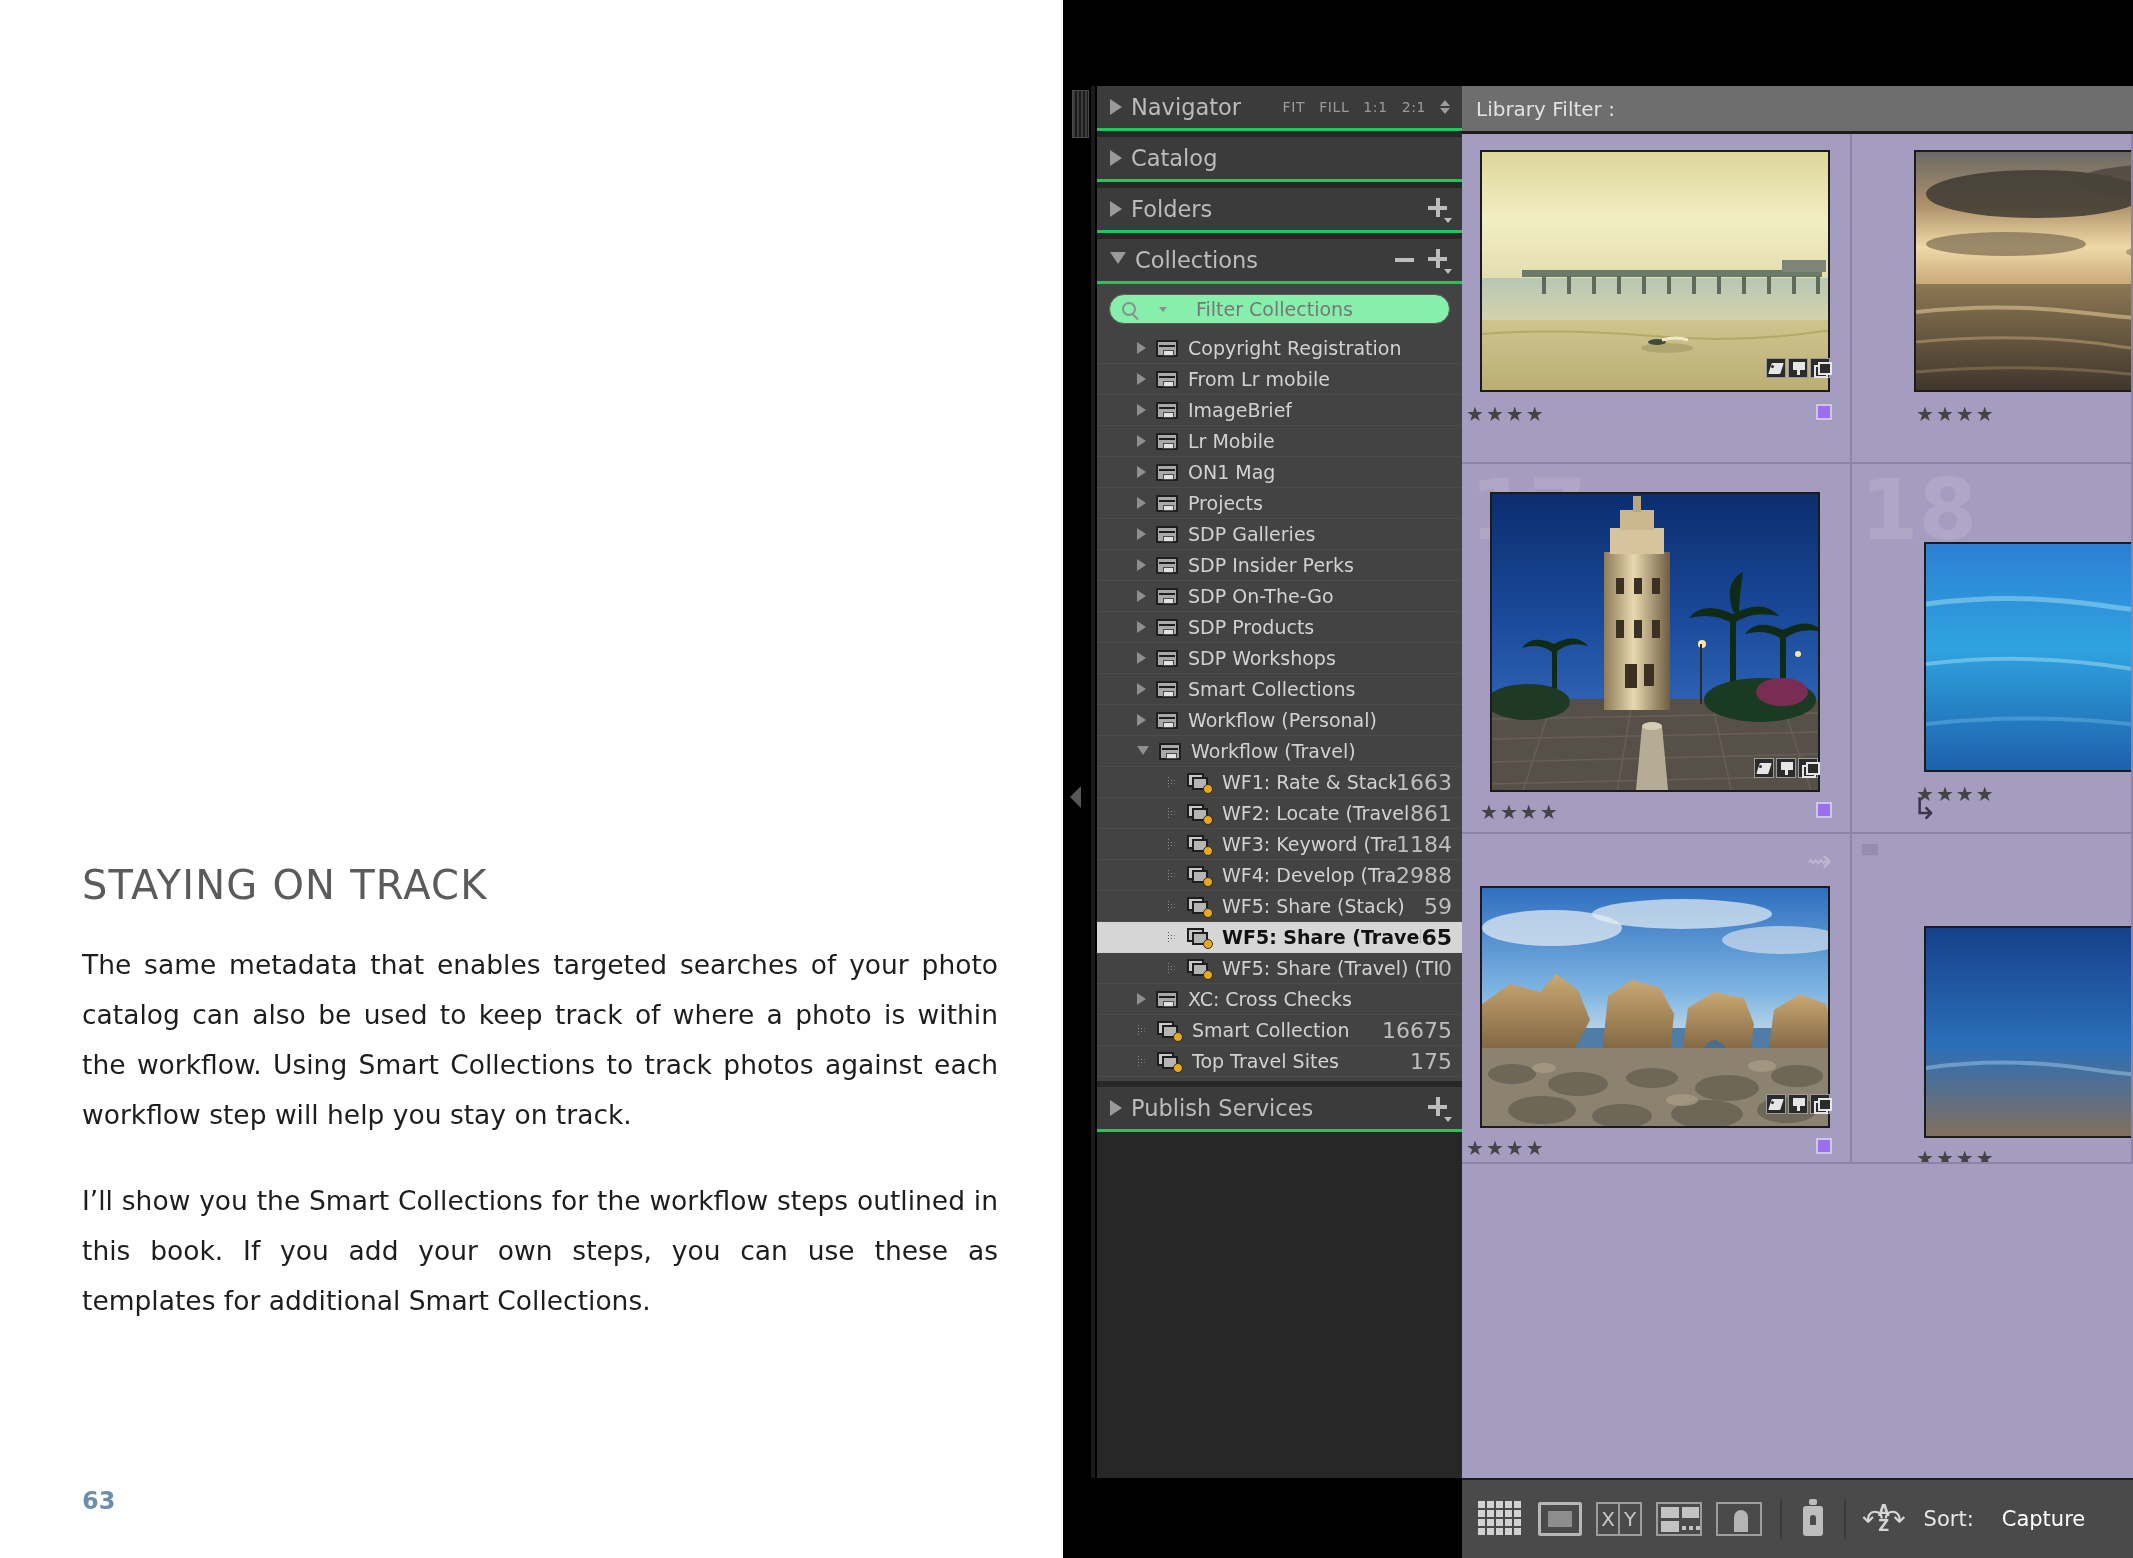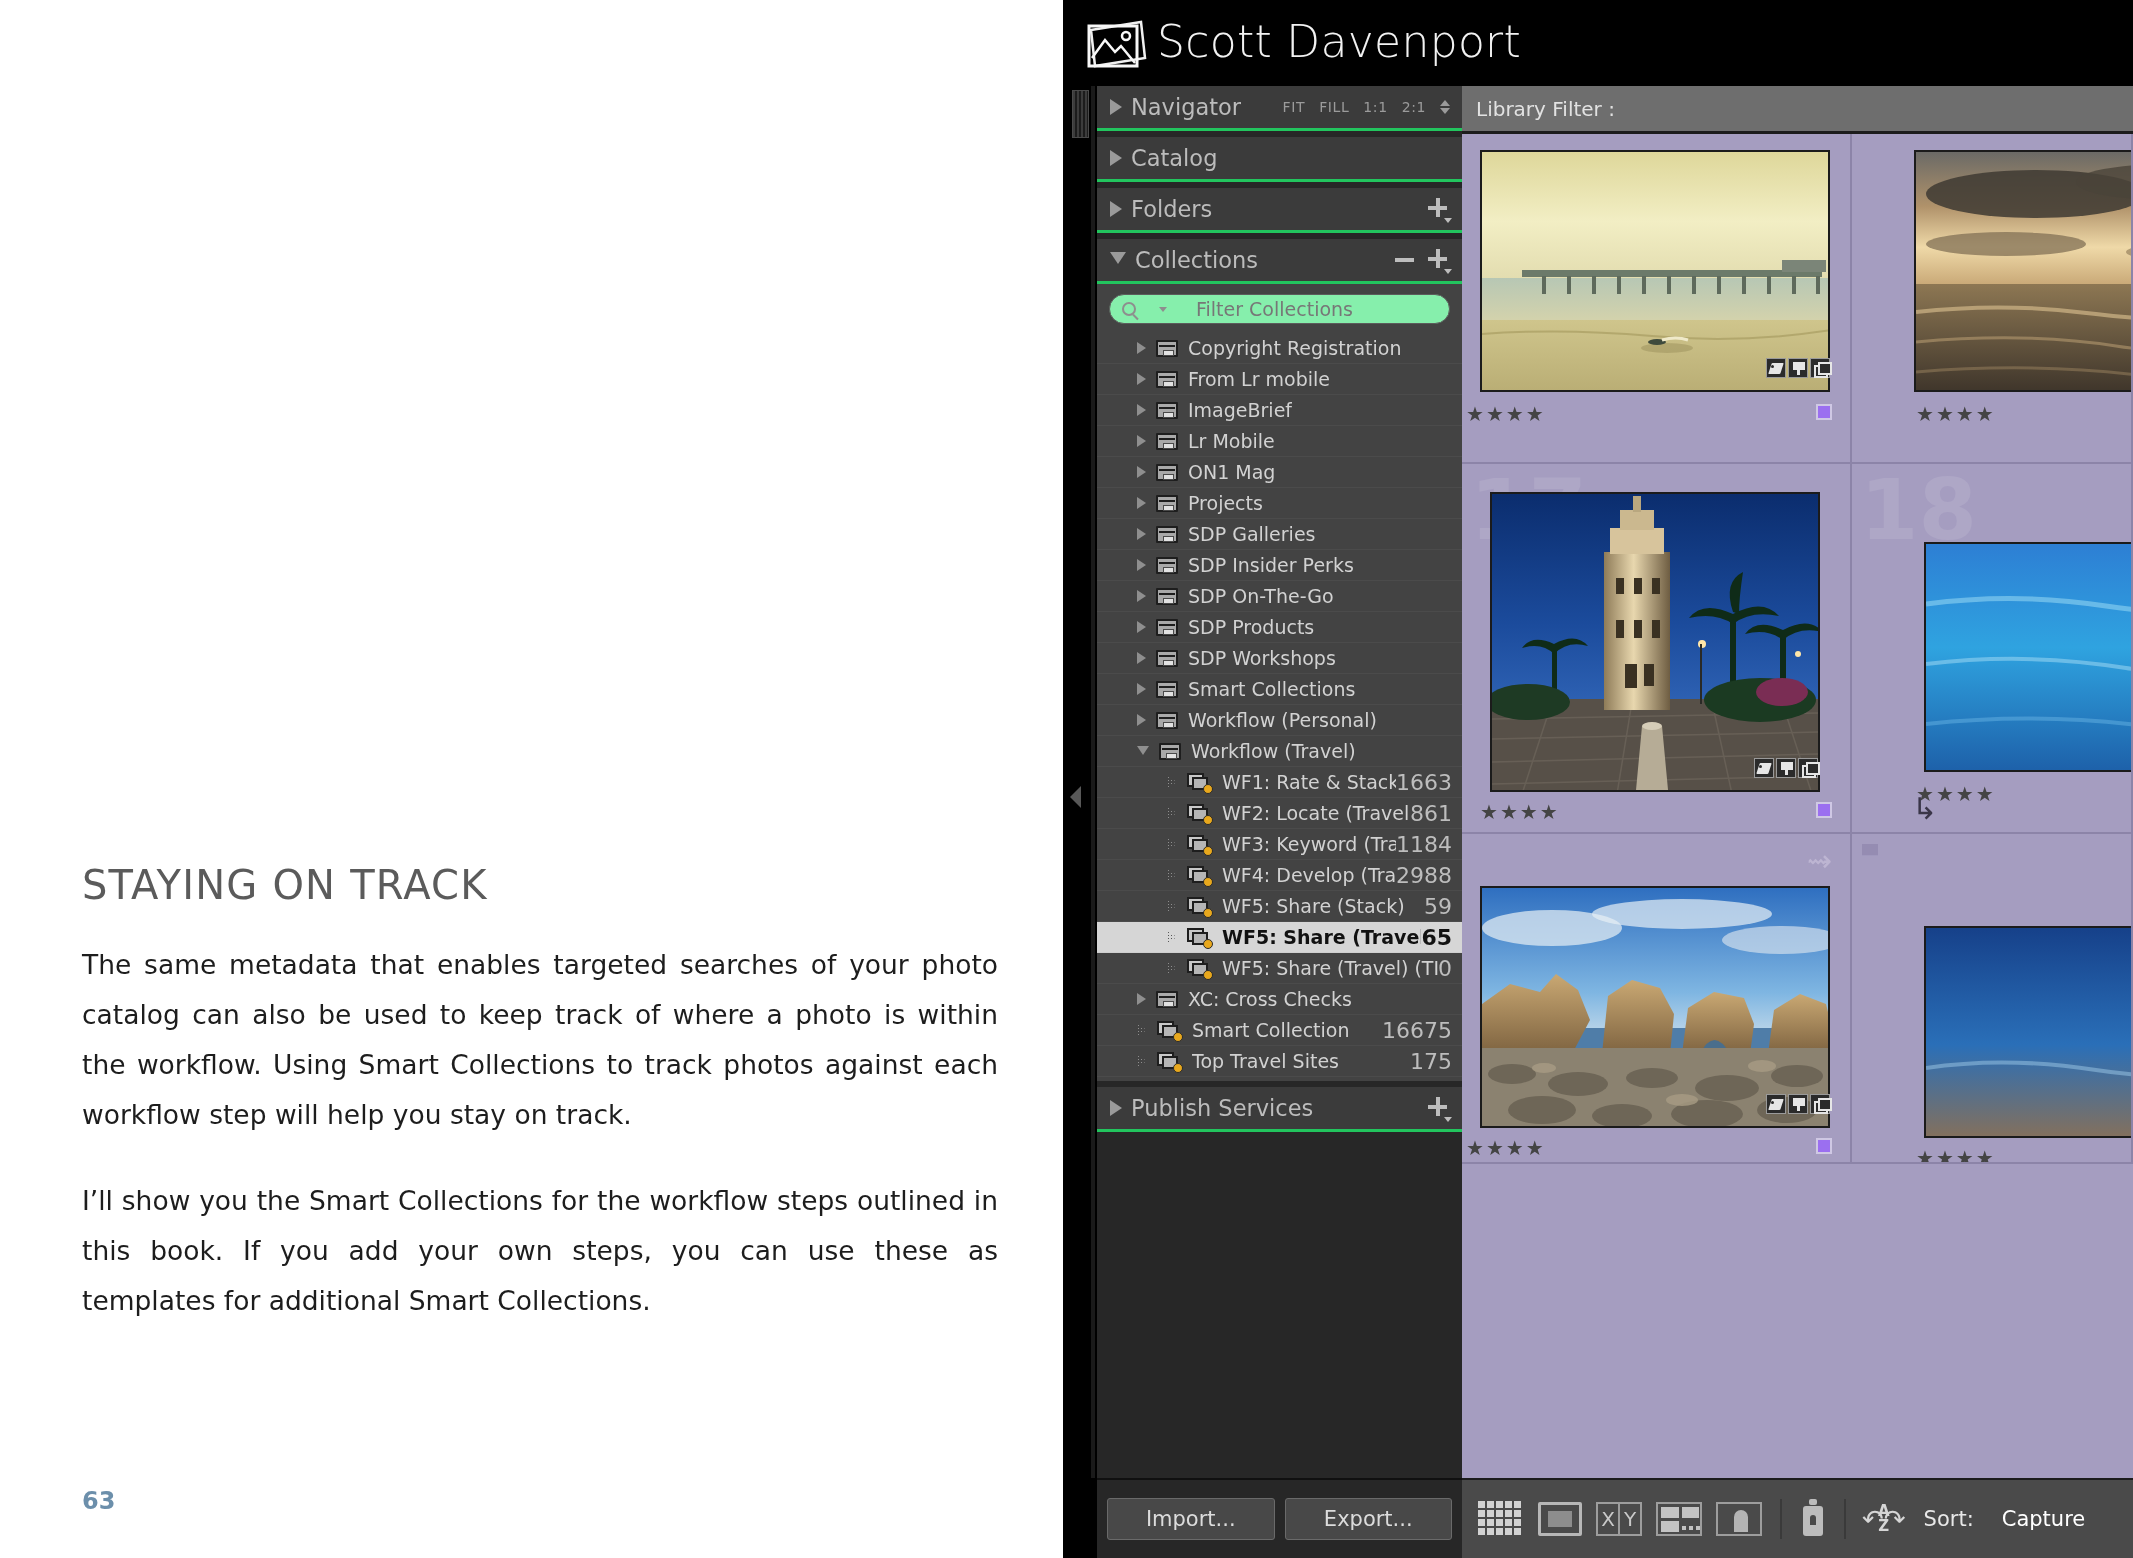--- a/index.html
+++ b/index.html
@@ -348,29 +348,20 @@
     <div class="book-heading">STAYING ON TRACK</div>
     <div class="book-body">
       <p>The same metadata that enables targeted searches of your photo catalog can also be used to keep track of where a photo is within the workflow. Using Smart Collections to track photos against each workflow step will help you stay on track.</p>
       <p>I’ll show you the Smart Collections for the workflow steps outlined in this book. If you add your own steps, you can use these as templates for additional Smart Collections.</p>
     </div>
     <div class="page-number">63</div>
   </div>
 
   <div class="lr-window">
 
-    <div class="lr-identity">
-      <svg class="lr-logo" viewBox="0 0 66 52">
-        <path d="M8 12 L58 4 L62 40 L12 48 Z" fill="none" stroke="#f0f0f0" stroke-width="2.5"></path>
-        <rect x="6" y="8" width="48" height="40" fill="none" stroke="#f8f8f8" stroke-width="3"></rect>
-        <circle cx="43" cy="18" r="4" fill="none" stroke="#f8f8f8" stroke-width="2.5"></circle>
-        <path d="M9 40 L22 22 L32 34 L38 28 L52 45" fill="none" stroke="#f8f8f8" stroke-width="2.5"></path>
-      </svg>
-      <div class="lr-title">Scott Davenport</div>
-    </div>
 
     <div class="lr-left-strip">
       <div class="strip-grip"></div>
       <div class="strip-arrow"></div>
       <div class="strip-divider"></div>
     </div>
     <div class="bottom-black"></div>
 
     <div class="lr-left-panel">
 
@@ -616,24 +607,20 @@
         <div class="tri"></div>
         <div class="ptitle">Publish Services</div>
         <div class="hdr-right">
           <span class="plus-ico">
               <em></em>
             </span>
         </div>
       </div>
     </div>
 
-    <div class="left-bottom">
-      <div class="lr-btn">Import...</div>
-      <div class="lr-btn">Export...</div>
-    </div>
 
     <div class="lr-center">
       <div class="filter-bar">
         <span class="lbl">Library Filter :</span>
       </div>
       <div class="grid">
 
         <div class="cell" style="left:0;top:0;width:390px;height:330px;">
           <div class="cell-index"></div>
           <div class="thumb" style="left:18px;top:16px;width:350px;height:242px;">

